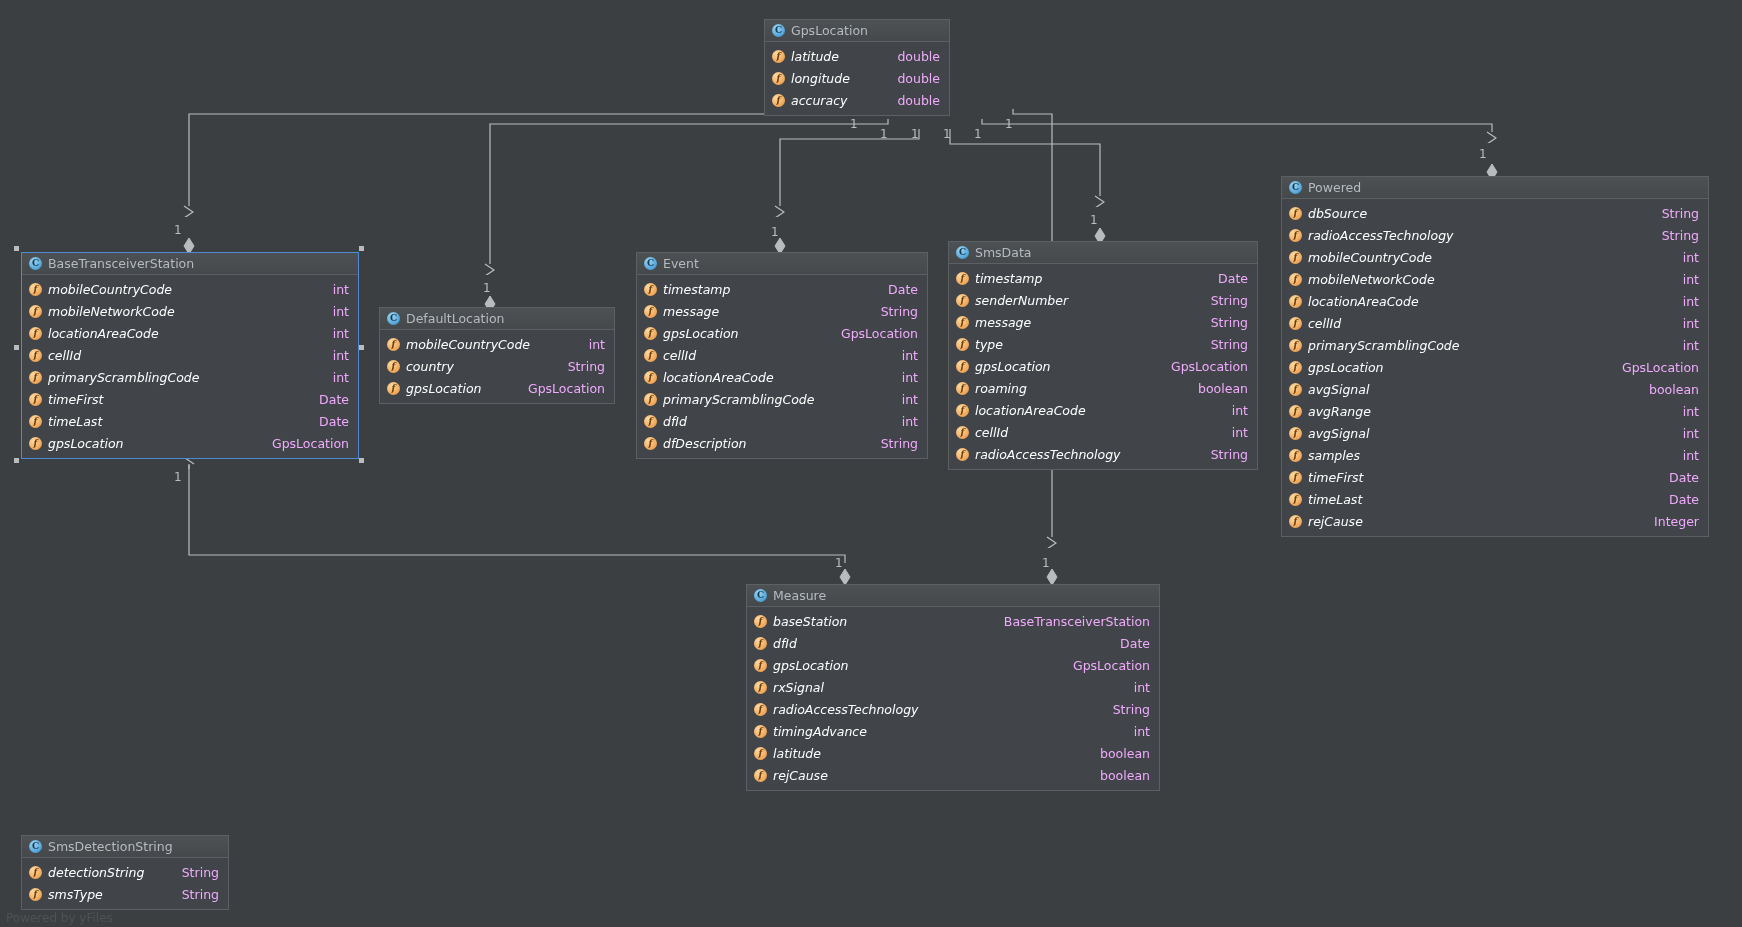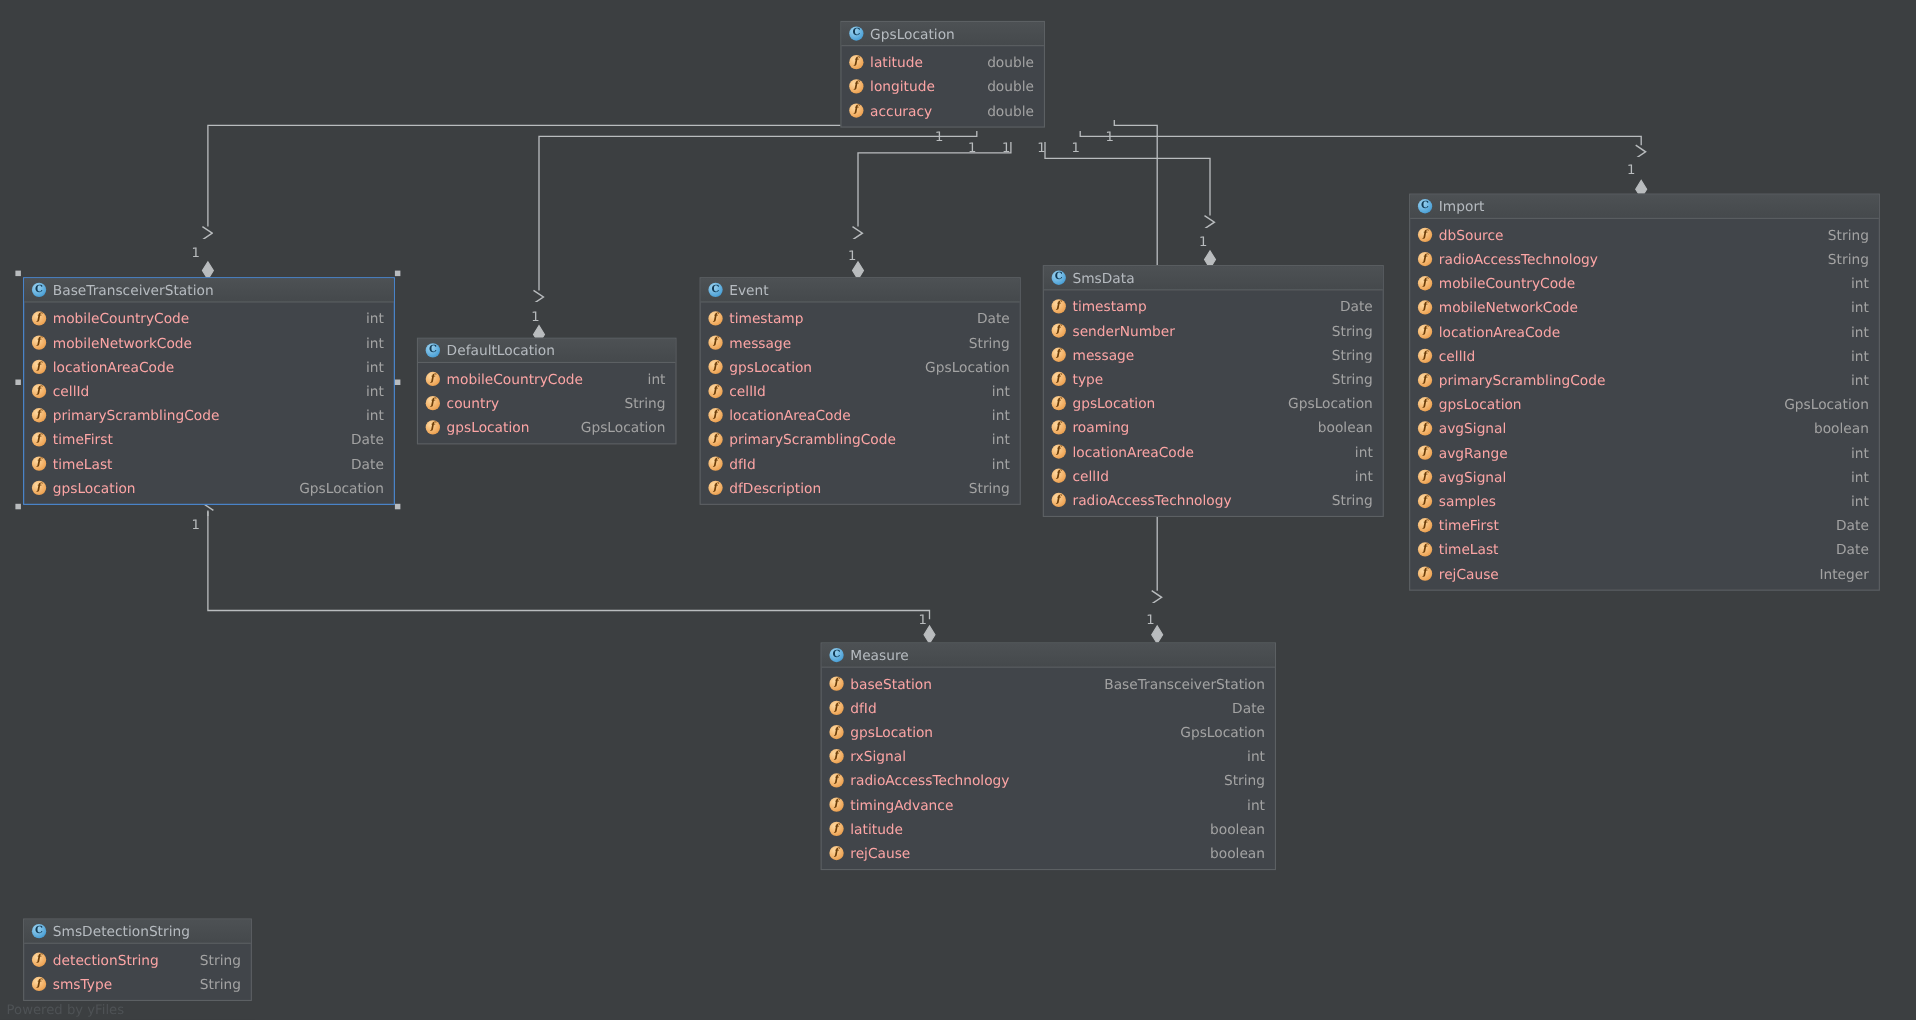--- a/index.html
+++ b/index.html
@@ -78,28 +78,29 @@
     padding: 3px 0 4px 0;
   }
   .field-row {
     display: flex;
     align-items: center;
     height: 22px;
     padding: 0 9px 0 7px;
     box-sizing: border-box;
   }
   .field-name {
-    color: #fca5a5;
+    color: #ffffff;
     font-size: 12.5px;
     margin-left: 6px;
     white-space: nowrap;
+    font-style: italic;
   }
   .field-spacer { flex: 1 1 auto; min-width: 14px; }
   .field-type {
-    color: #a3a3a3;
+    color: #f0abfc;
     font-size: 12.5px;
     white-space: nowrap;
   }
   .mult-label {
     position: absolute;
     color: #b9bcbe;
     font-size: 12px;
     z-index: 6;
     font-family: "DejaVu Sans", "Liberation Sans", sans-serif;
   }
@@ -191,21 +192,21 @@
             <span class="field-icon">f</span>
             <span class="field-name">accuracy</span>
             <span class="field-spacer"></span>
             <span class="field-type">double</span>
           </div>
         </div>
       </div>
       <div class="uml-class" style="left: 1281px; top: 176px; width: 428px;">
         <div class="class-header">
           <span class="class-icon">C</span>
-          <span class="class-title">Import</span>
+          <span class="class-title">Powered</span>
         </div>
         <div class="class-body">
           <div class="field-row">
             <span class="field-icon">f</span>
             <span class="field-name">dbSource</span>
             <span class="field-spacer"></span>
             <span class="field-type">String</span>
           </div>
           <div class="field-row">
             <span class="field-icon">f</span>

